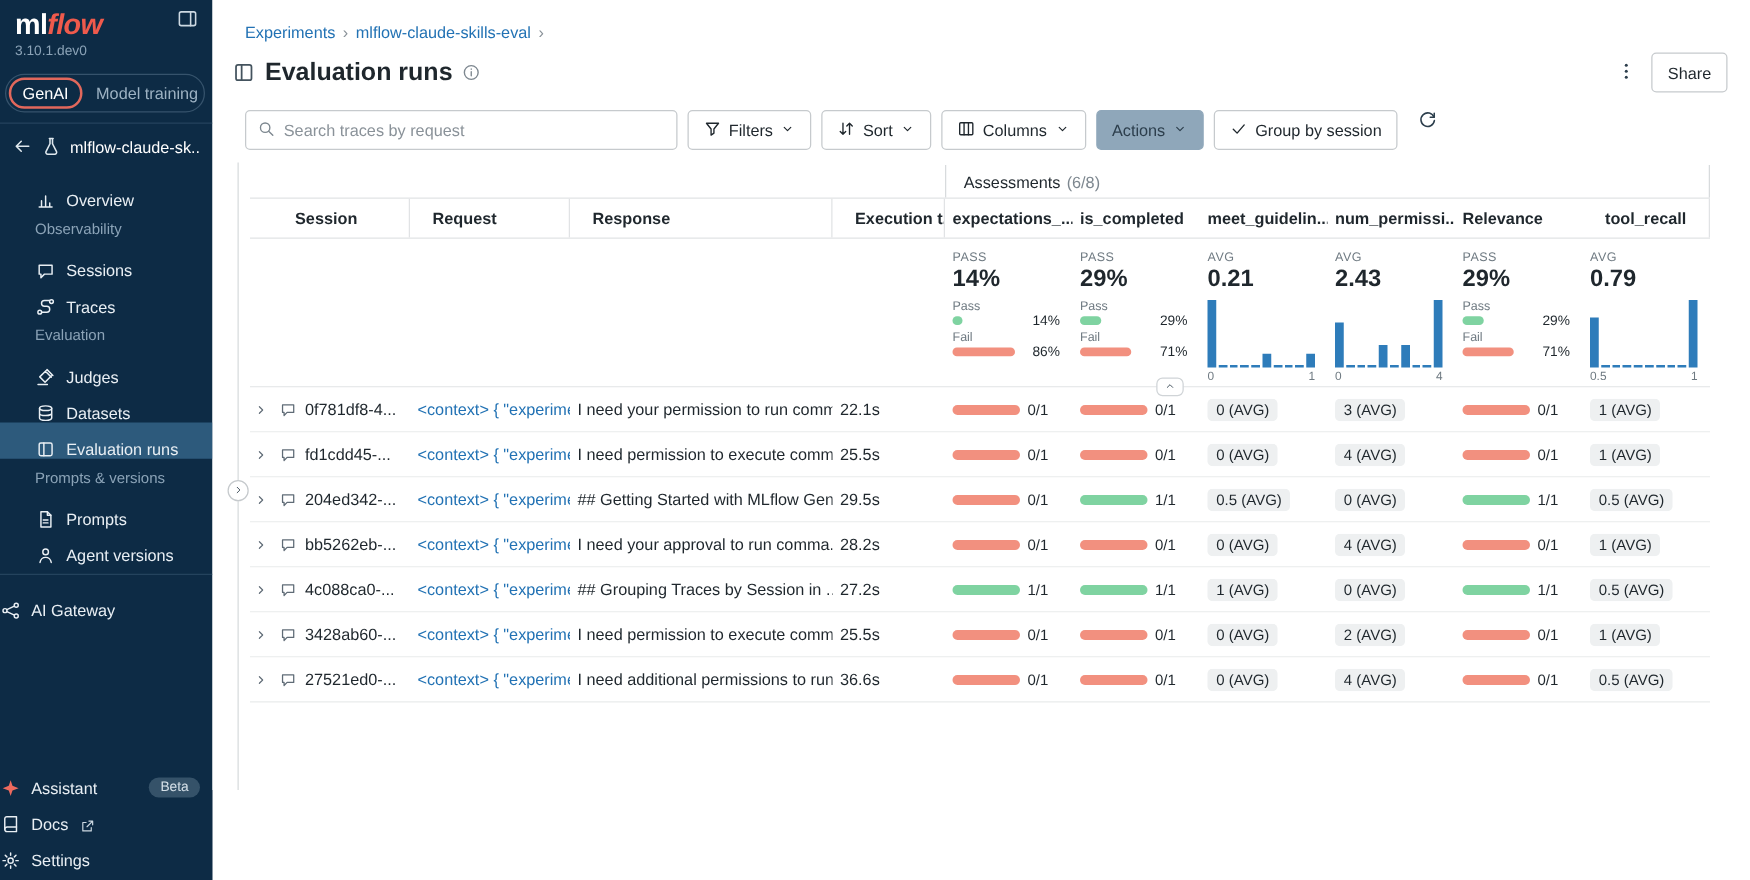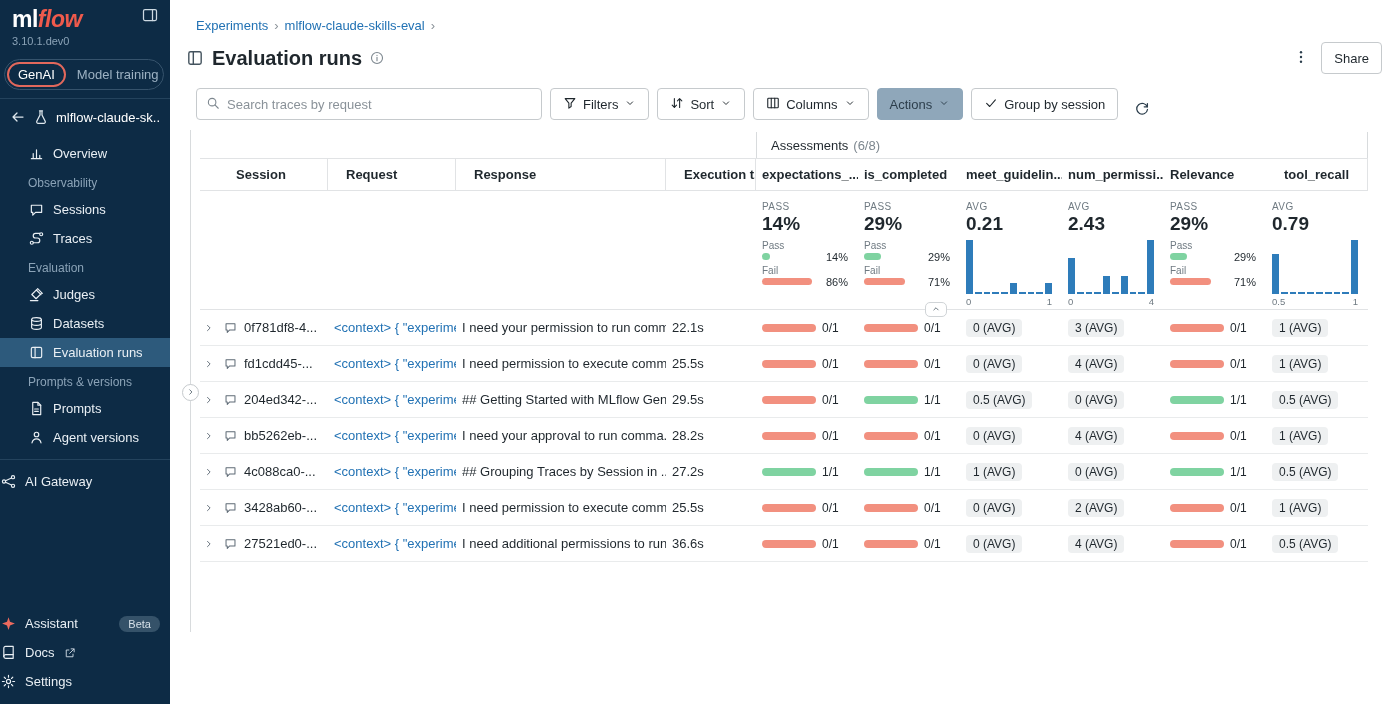--- a/index.html
+++ b/index.html
@@ -16,21 +16,21 @@
   .icon-btn { background:none; border:none; cursor:pointer; display:inline-flex; align-items:center; justify-content:center; }
   .sb-collapse { color:#cdd9e2; }
   .version { font-size:11px; color:#8ba3b7; padding:3px 12px 8px; }
   .mode-toggle { margin:4px 4px 8px; border:1px solid #36536c; border-radius:17px; display:flex; padding:2px; width:160px; }
   .mode-pill { background:transparent; border:2px solid transparent; border-radius:14px; color:#9db2c3; font-size:13px; padding:3px 9px; cursor:pointer; white-space:nowrap; }
   .mode-pill.active { border-color:var(--genai-accent,#e2685c); color:#fff; }
   .experiment-row { display:flex; align-items:center; gap:7px; padding:10px 10px; border-top:1px solid #24435d; color:#fff; cursor:pointer; }
   .exp-icon { display:inline-flex; color:#dfe8ee; }
   .exp-name { white-space:nowrap; overflow:hidden; font-size:13px; }
   .sidebar-nav { padding:4px 0 0; }
-  .nav-item { display:flex; align-items:center; gap:9px; height:29px; padding:0 10px 0 28px; cursor:pointer; font-size:13px; color:#e9eff4; }
+  .nav-item { display:flex; align-items:flex-end; gap:9px; height:29px; padding:0 10px 0 28px; cursor:pointer; font-size:13px; color:#e9eff4; }
   .nav-item.active { background:#2d5a7c; }
   .root-nav .nav-item, .sidebar-footer .nav-item { padding-left:0; }
   .nav-section { font-size:12px; color:#8ba3b7; padding:8px 10px 5px 28px; }
   .nav-divider { border-top:1px solid #24435d; margin:7px 0; }
   .nav-icon { width:16px; height:16px; display:inline-flex; align-items:center; justify-content:center; flex:0 0 16px; }
   .nav-icon svg { width:15px; height:15px; }
   .trailing-icon { display:inline-flex; color:#cdd9e2; }
   .trailing-icon svg { width:12px; height:12px; }
   [data-name="assistant-sparkle-icon"] { color:#ec6a5e; }
   .badge { margin-left:auto; background:#355269; color:#d5e0e8; font-size:11px; padding:2px 9px; border-radius:10px; }
@@ -46,21 +46,21 @@
   .page-icon svg { width:18px; height:18px; }
   h1 { font-size:20px; font-weight:700; }
   .info-ic { color:#7d878f; display:inline-flex; }
   .info-ic svg { width:14px; height:14px; }
   .title-actions { margin-left:auto; display:flex; gap:12px; align-items:center; }
   .kebab { color:#2c3e4c; }
   .btn { display:inline-flex; align-items:center; gap:6px; border:1px solid #c6cacd; background:#fff; border-radius:4px; padding:0 12px; height:32px; font-size:13px; color:#1f272d; cursor:pointer; white-space:nowrap; }
   .btn svg { width:14px; height:14px; }
   .btn .chev svg { width:12px; height:12px; }
   .btn.actions { background:#8fa7ba; border-color:#8fa7ba; color:#2c3e4c; }
-  .toolbar { display:flex; gap:8px; align-items:flex-end; padding:14px 0 12px 26px; }
+  .toolbar { display:flex; gap:8px; align-items:flex-start; padding:14px 0 12px 26px; }
   .search-box { display:flex; align-items:center; border:1px solid #c6cacd; border-radius:4px; height:32px; width:346px; padding:0 9px; gap:7px; color:#7d878f; background:#fff; }
   .search-box svg { width:14px; height:14px; }
   .search-box input { border:none; outline:none; flex:1; font-size:13px; font-family:inherit; color:#1f272d; background:transparent; }
   .search-box input::placeholder { color:#8a9299; }
   .refresh { color:#2c3e4c; margin-left:8px; }
   .refresh svg { width:16px; height:16px; }
 
   
   .panel-divider { position:absolute; left:20px; top:130px; bottom:0; width:1px; background:#d8dbdd; }
   .divider-handle { position:absolute; left:12px; top:384px; width:17px; height:17px; border-radius:50%; border:1px solid #c6cacd; background:#fff; color:#44535e; z-index:5; }

